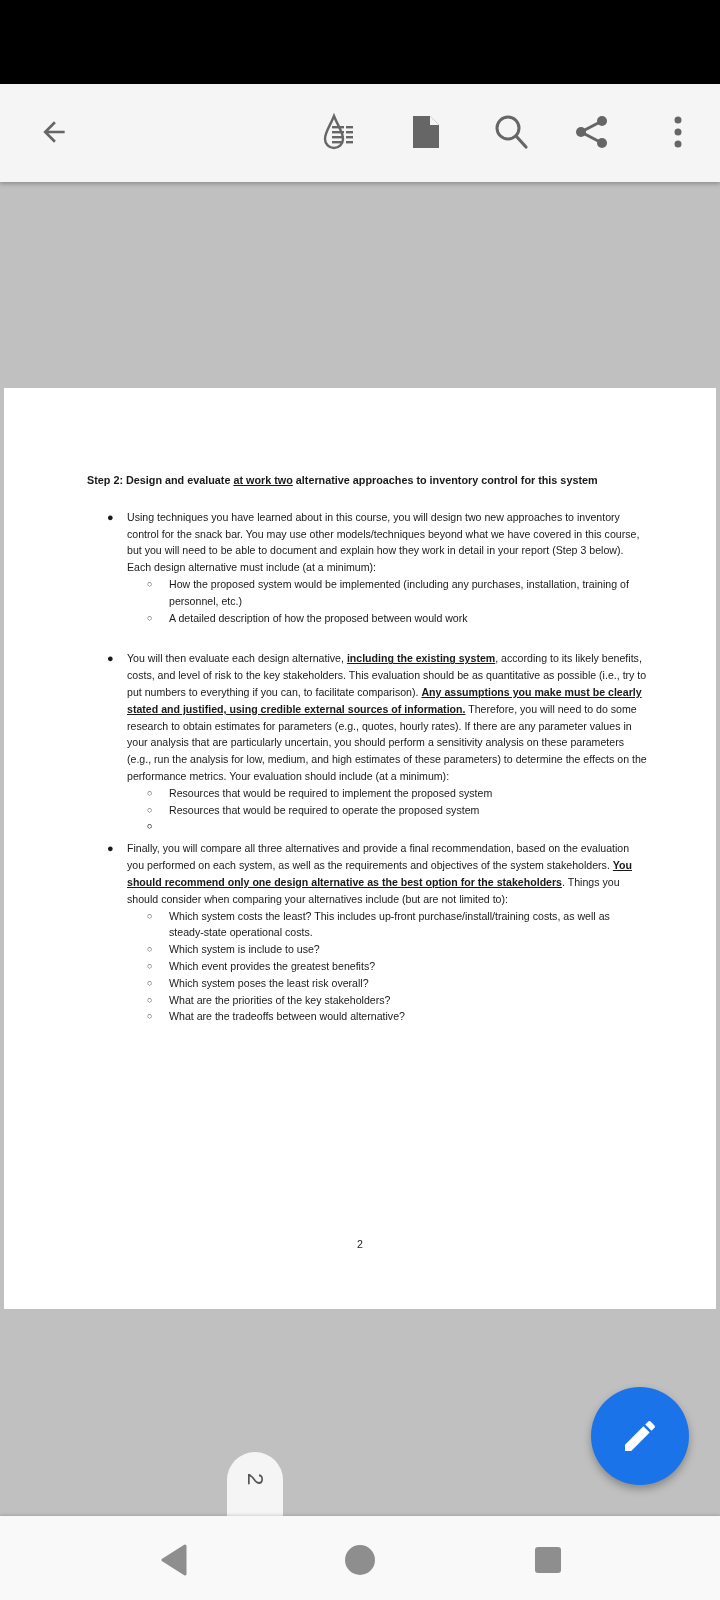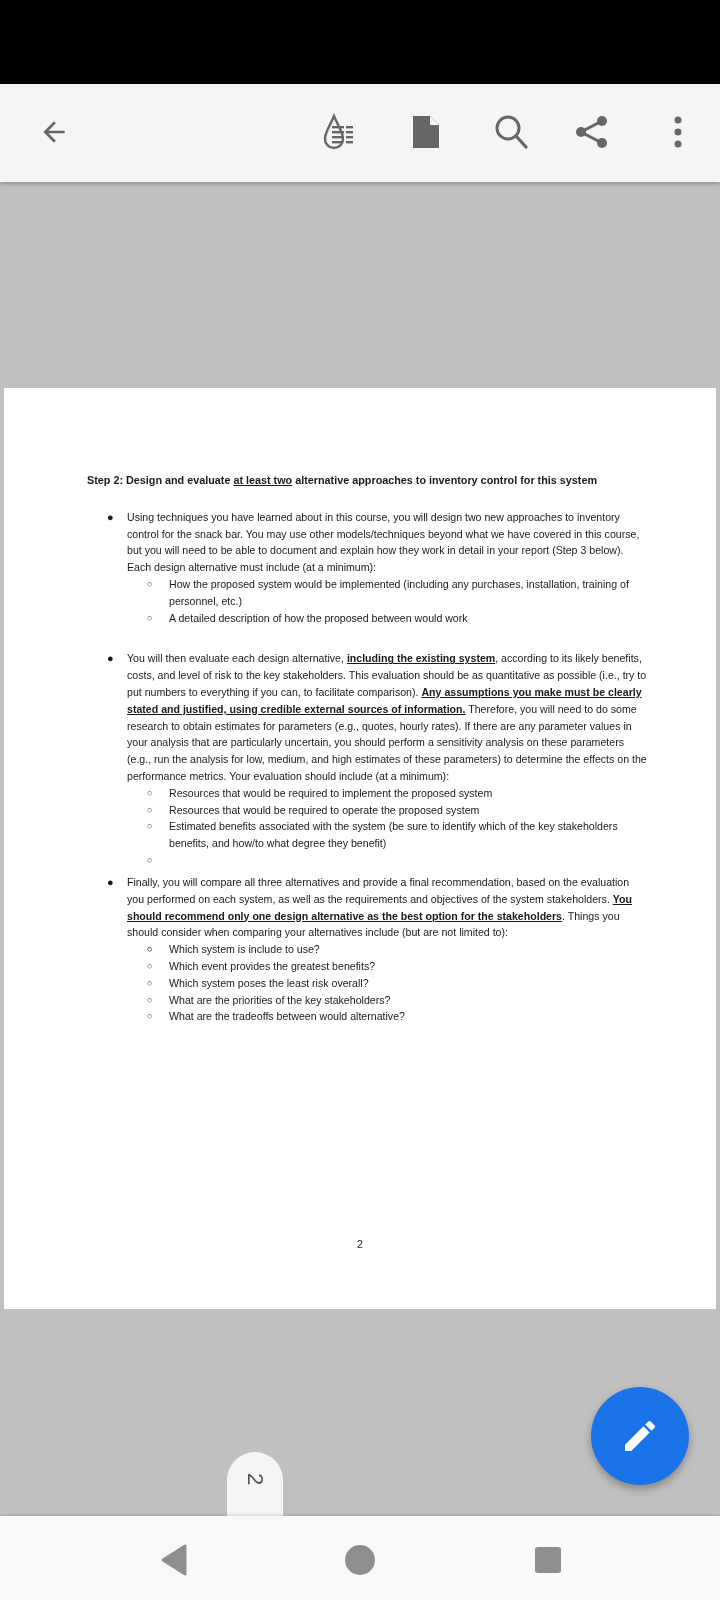--- a/index.html
+++ b/index.html
@@ -96,47 +96,47 @@
     <svg width="12" height="36" viewBox="0 0 12 36">
         <circle cx="6" cy="6" r="3.5" fill="#666"></circle>
         <circle cx="6" cy="18" r="3.5" fill="#666"></circle>
         <circle cx="6" cy="30" r="3.5" fill="#666"></circle>
       </svg>
   </div>
 </div>
 
 <div class="page">
   <div class="doc">
-    <p class="heading"><span>Step 2: Design and evaluate </span><span class="u">at least two</span><span> alternative approaches to inventory control for this system</span></p>
+    <p class="heading"><span>Step 2: Design and evaluate </span><span class="u">at work two</span><span> alternative approaches to inventory control for this system</span></p>
 
     <div class="bullet">
       <span class="dot">●</span>
       <div>Using techniques you have learned about in this course, you will design two new approaches to inventory control for the snack bar. You may use other models/techniques beyond what we have covered in this course, but you will need to be able to document and explain how they work in detail in your report (Step 3 below).  Each design alternative must include (at a minimum):</div>
       <ul class="sub">
         <li><span class="circ">○</span><span>How the proposed system would be implemented (including any purchases, installation, training of personnel, etc.)</span></li>
         <li><span class="circ">○</span><span>A detailed description of how the proposed between would work</span></li>
       </ul>
     </div>
 
     <div class="bullet" style="margin-top:24px;">
       <span class="dot">●</span>
       <div><span>You will then evaluate each design alternative, </span><span class="bu">including the existing system</span><span>, according to its likely benefits, costs, and level of risk to the key stakeholders. This evaluation should be as quantitative as possible (i.e., try to put numbers to everything if you can, to facilitate comparison).  </span><span class="bu">Any assumptions you make must be clearly stated and justified, using credible external sources of information.</span><span>  Therefore, you will need to do some research to obtain estimates for parameters (e.g., quotes, hourly rates). If there are any parameter values in your analysis that are particularly uncertain, you should perform a sensitivity analysis on these parameters (e.g., run the analysis for low, medium, and high estimates of these parameters) to determine the effects on the performance metrics.  Your evaluation should include (at a minimum):</span></div>
       <ul class="sub">
         <li><span class="circ">○</span><span>Resources that would be required to implement the proposed system</span></li>
         <li><span class="circ">○</span><span>Resources that would be required to operate the proposed system</span></li>
-        <li><span class="circ">○</span><span>Estimated benefits associated with the system (be sure to identify which of the key stakeholders benefits, and how/to what degree they benefit)</span></li>
+        <li><span class="circ">○</span></li>
         <li><span class="circ">○</span></li>
       </ul>
     </div>
 
     <div class="bullet" style="margin-top:22px;">
       <span class="dot">●</span>
       <div><span>Finally, you will compare all three alternatives and provide a final recommendation, based on the evaluation you performed on each system, as well as the requirements and objectives of the system stakeholders. </span><span class="bu">You should recommend only one design alternative as the best option for the stakeholders</span><span>. Things you should consider when comparing your alternatives include (but are not limited to):</span></div>
       <ul class="sub">
-        <li><span class="circ">○</span></li>
+        <li><span class="circ">○</span><span>Which system costs the least? This includes up-front purchase/install/training costs, as well as steady-state operational costs.</span></li>
         <li><span class="circ">○</span><span>Which system is include to use?</span></li>
         <li><span class="circ">○</span><span>Which event provides the greatest benefits?</span></li>
         <li><span class="circ">○</span><span>Which system poses the least risk overall?</span></li>
         <li><span class="circ">○</span><span>What are the priorities of the key stakeholders?</span></li>
         <li><span class="circ">○</span><span>What are the tradeoffs between would alternative?</span></li>
       </ul>
     </div>
   </div>
   <div class="page-num">2</div>
 </div>

